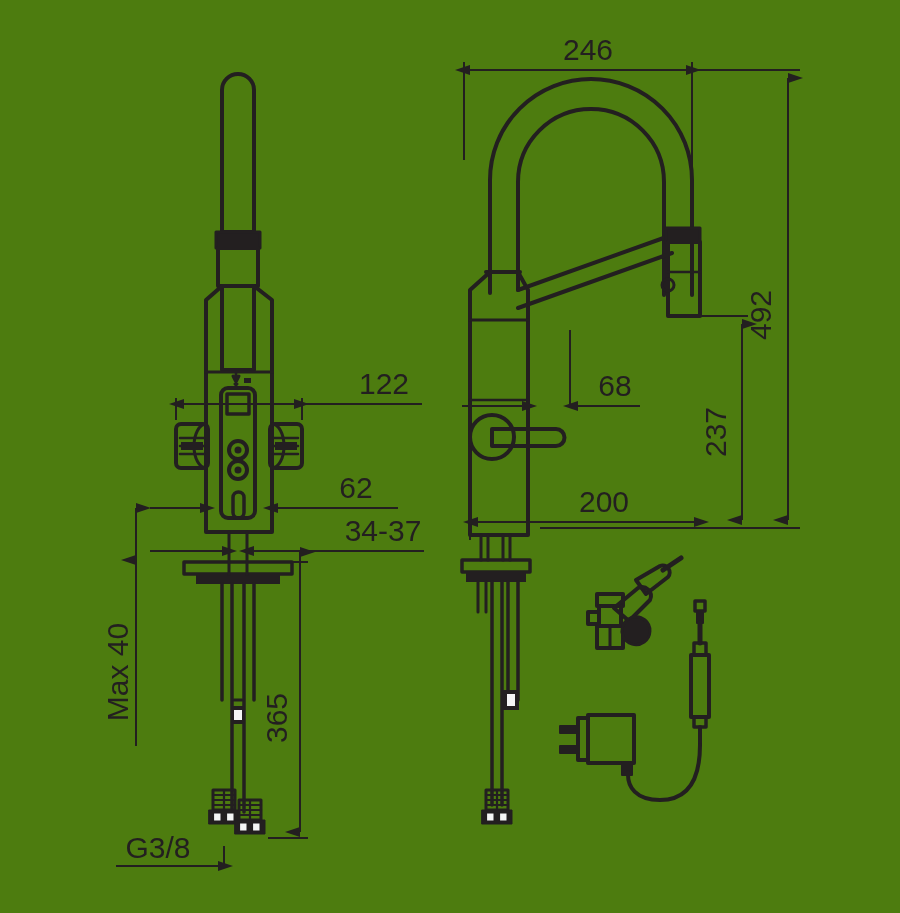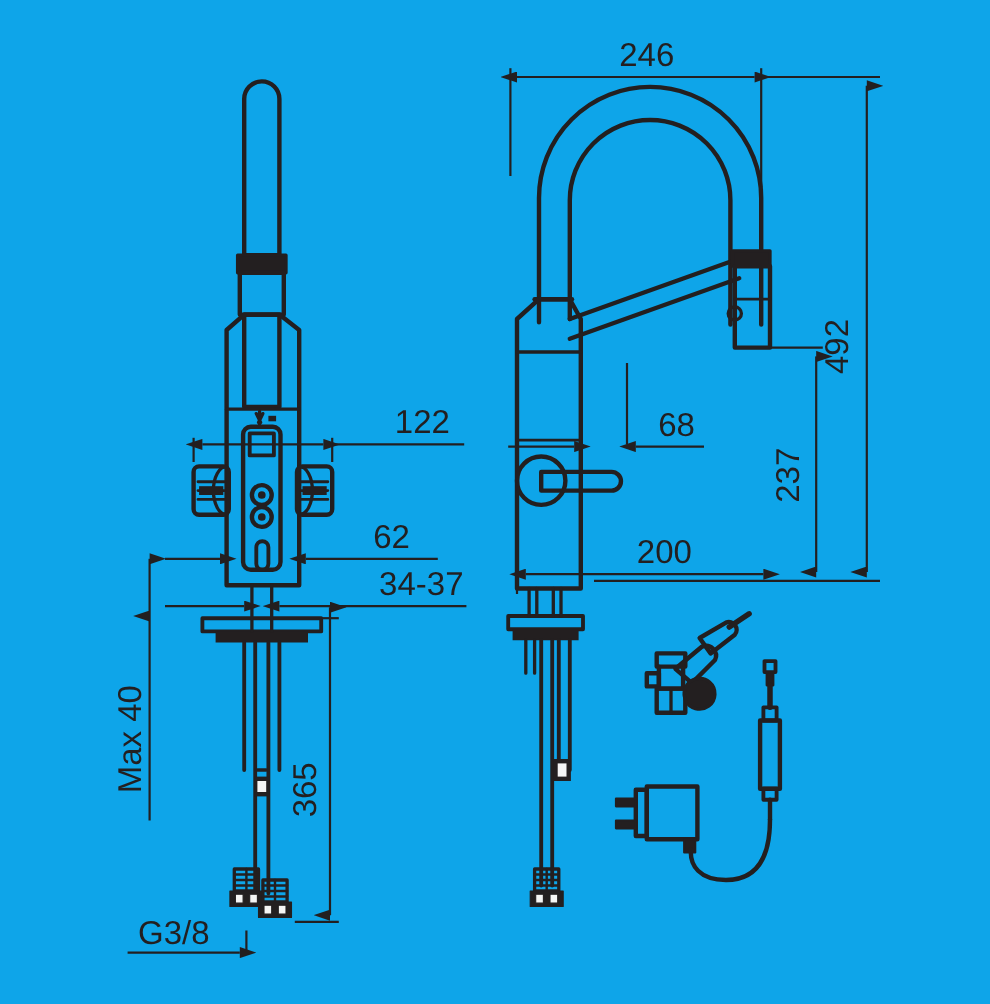--- a/index.html
+++ b/index.html
@@ -4,21 +4,21 @@
 <style>
   html, body {
     margin: 0;
     padding: 0;
     background: #f5f5f5;
   }
   #sheet {
     position: relative;
     width: 900px;
     height: 913px;
-    background: #0ea5e9;
+    background: #4d7c0f;
     font-family: "Liberation Sans", sans-serif;
     overflow: hidden;
   }
   #sheet svg {
     position: absolute;
     left: 0;
     top: 0;
   }
   .dimtext {
     font-family: "Liberation Sans", sans-serif;

